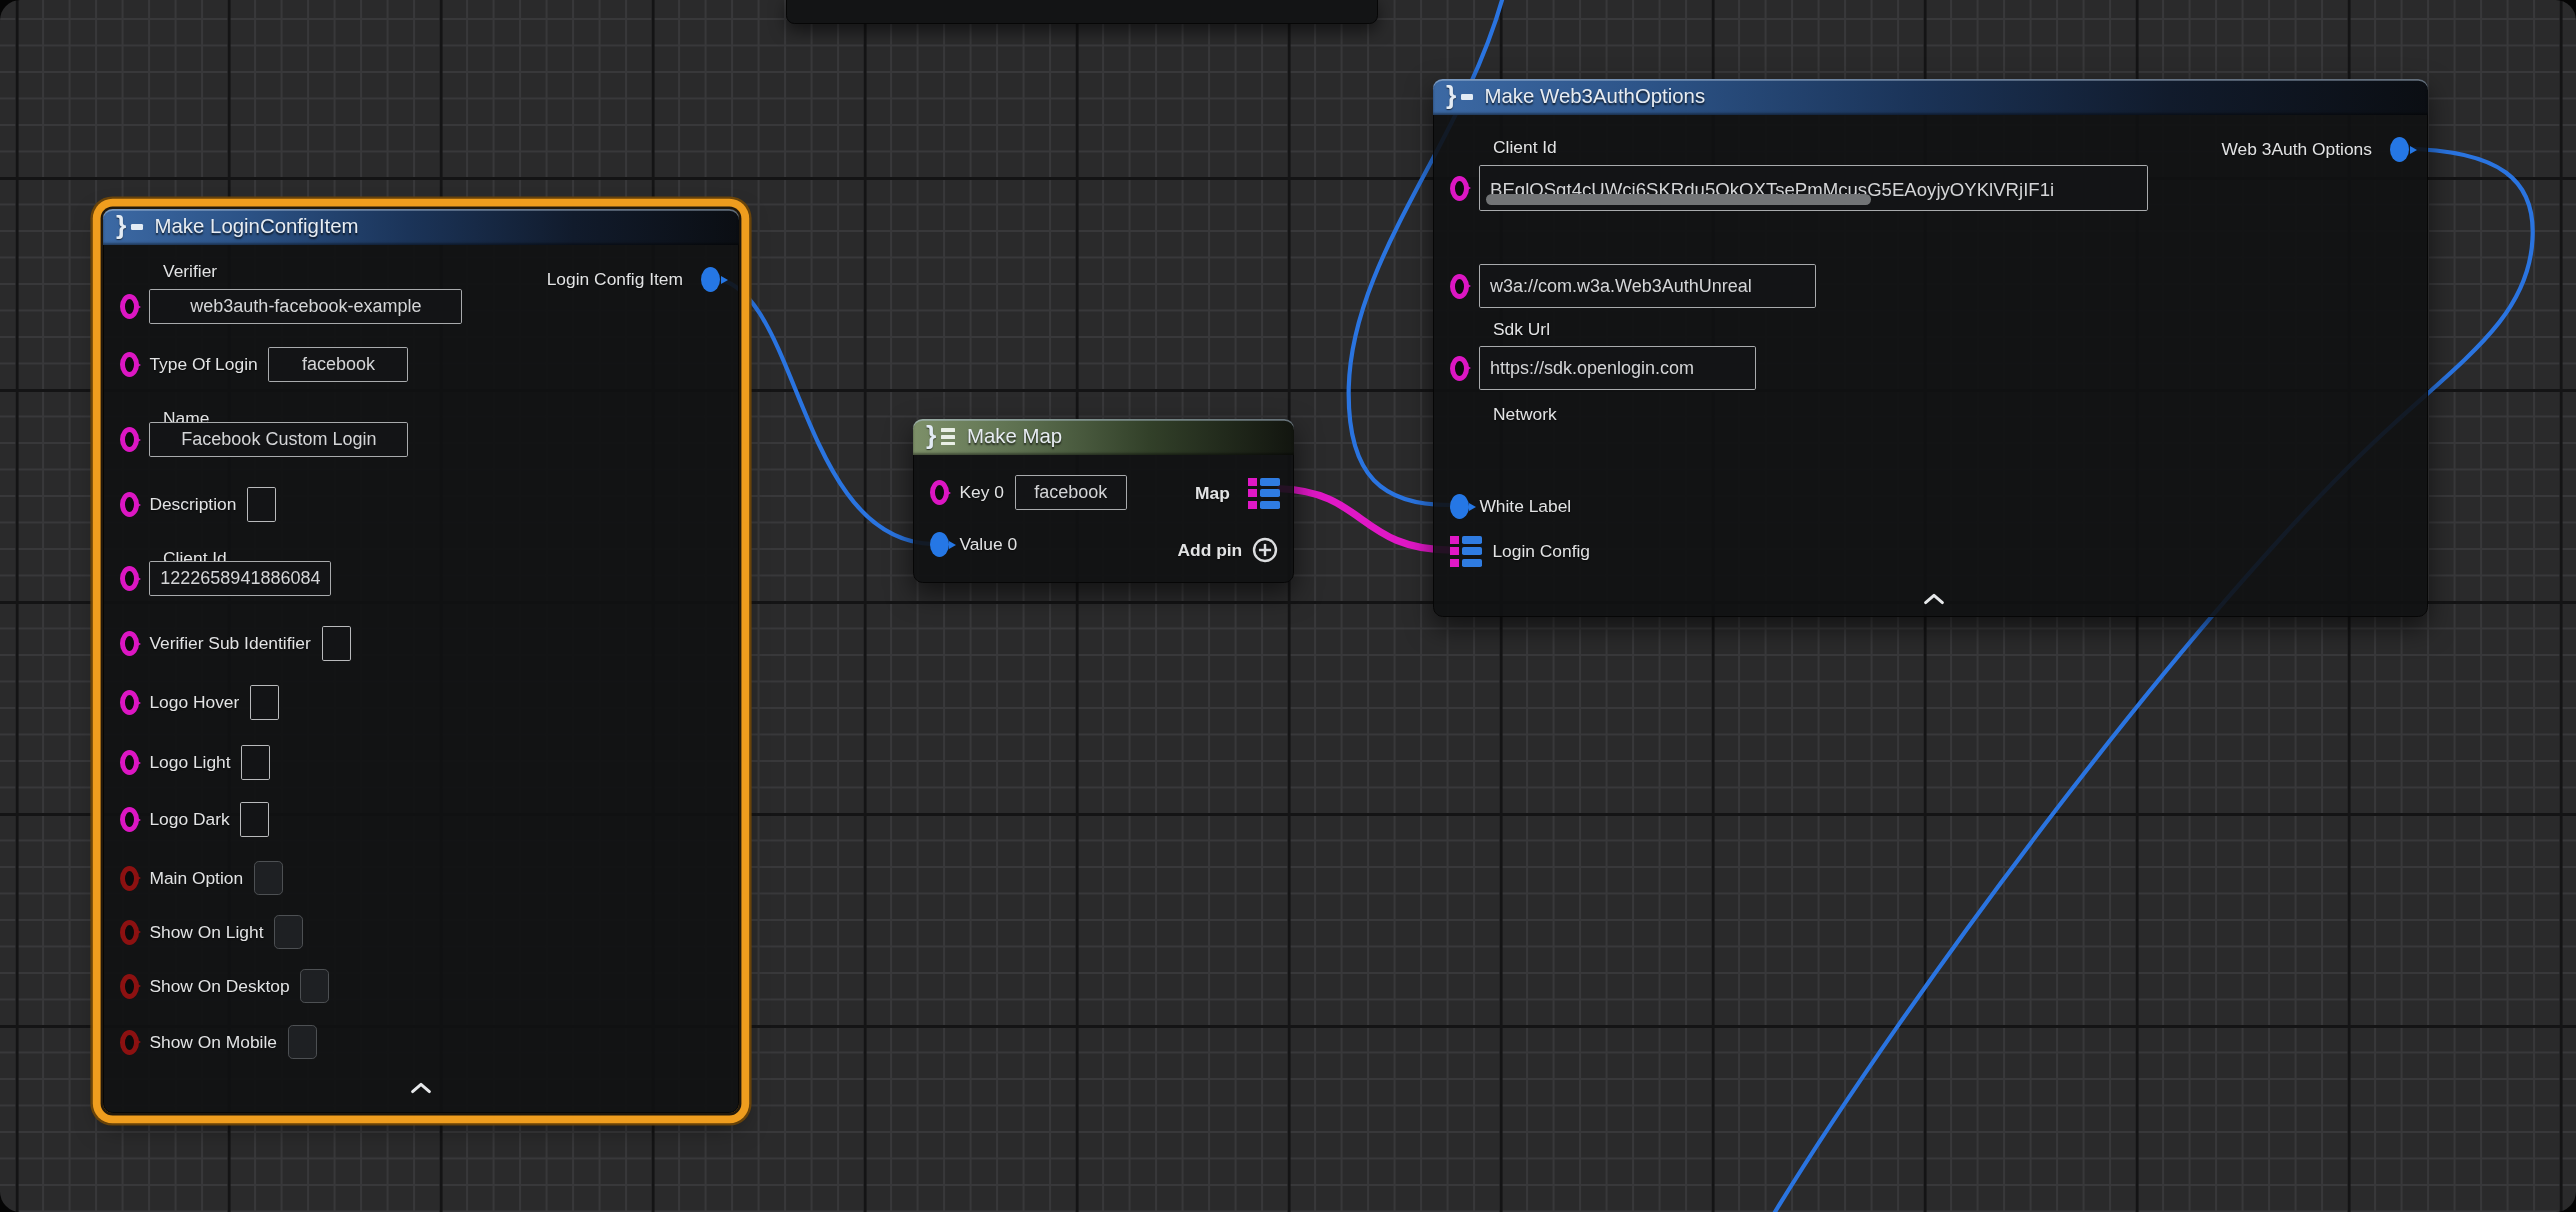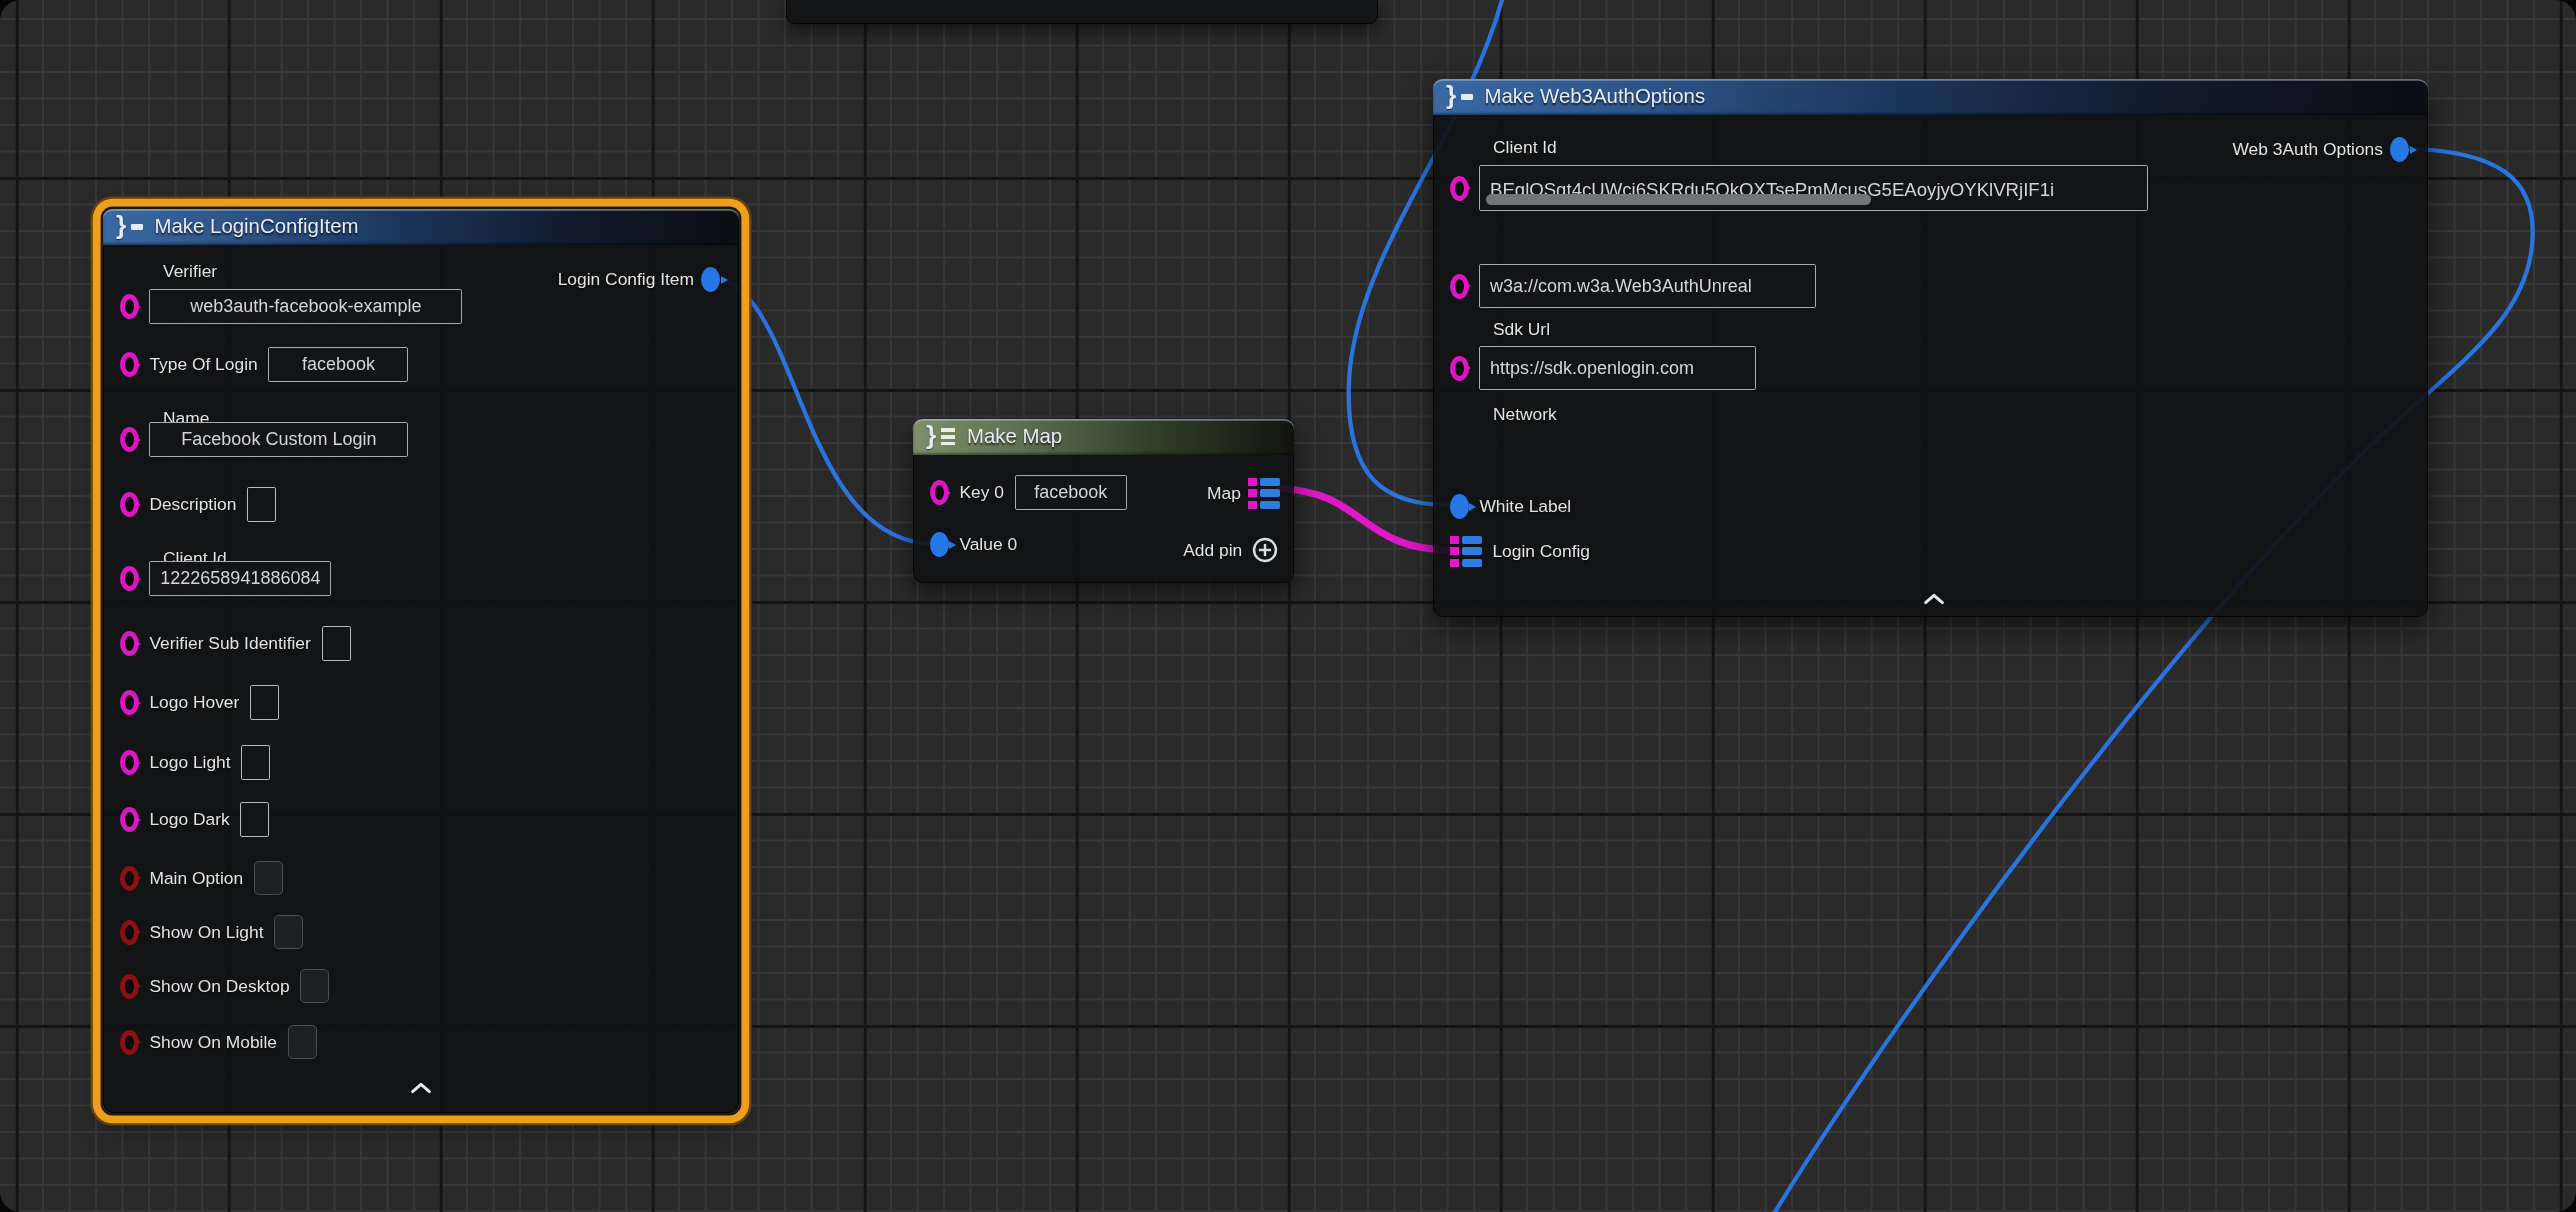--- a/index.html
+++ b/index.html
@@ -32,24 +32,24 @@
   .nhead.blue{background:linear-gradient(90deg,#3c69a4 0%,#2c5387 22%,#1b3459 48%,#111b2c 74%,#0b0e13 100%)}
   .nhead.green{background:linear-gradient(90deg,#7d9069 0%,#5d7050 28%,#324029 62%,#12150f 100%)}
   .ntitle{font-weight:normal;font-size:20.4px;color:#e7ecf2;text-shadow:0 1.8px 1.8px rgba(0,0,0,0.7);white-space:nowrap}
   .hic{display:flex;align-items:center;gap:4.2px;flex:0 0 auto}
   .hic .brace{font-size:26.5px;font-weight:bold;color:#e3ebf4;line-height:1;transform:translateY(-2.4px);text-shadow:0 1.2px 1.2px rgba(0,0,0,0.6)}
   .hic .dash{width:12px;height:6.6px;background:#e3ebf4;border-radius:1.2px}
   .hic .bars{display:flex;flex-direction:column;gap:3px}
   .hic .bars i{display:block;width:14.4px;height:3.6px;background:#e9efe6;border-radius:0.6px}
 
   .prow{position:absolute;left:15.6px;display:flex;align-items:center;gap:10.8px}
-  .orow{position:absolute;display:flex;align-items:center;gap:7px}
+  .orow{position:absolute;display:flex;align-items:center;gap:18px}
   .lbl{position:absolute;font-size:17.4px;color:#e2e3e4;text-shadow:0 1.2px 1.2px rgba(0,0,0,0.5);white-space:nowrap}
   .lbl2{font-size:17.4px;color:#e2e3e4;text-shadow:0 1.2px 1.2px rgba(0,0,0,0.5);white-space:nowrap}
-  .bold{font-weight:normal}
+  .bold{font-weight:bold}
 
   .pin{position:relative;flex:0 0 auto;width:19px;height:25px;border-radius:50%}
   .pin::after{content:"";position:absolute;left:calc(100% + 0.6px);top:50%;transform:translateY(-50%);
               width:0;height:0;border-left:7.2px solid var(--c);
               border-top:4.8px solid transparent;border-bottom:4.8px solid transparent}
   .pin.hollow{border:5.4px solid var(--c);background:rgba(8,8,8,0.65)}
   .pin.solid{background:var(--c)}
   .p-str{--c:#dc16c3}
   .p-bool{--c:#8c1111}
   .p-obj{--c:#2577e5}

